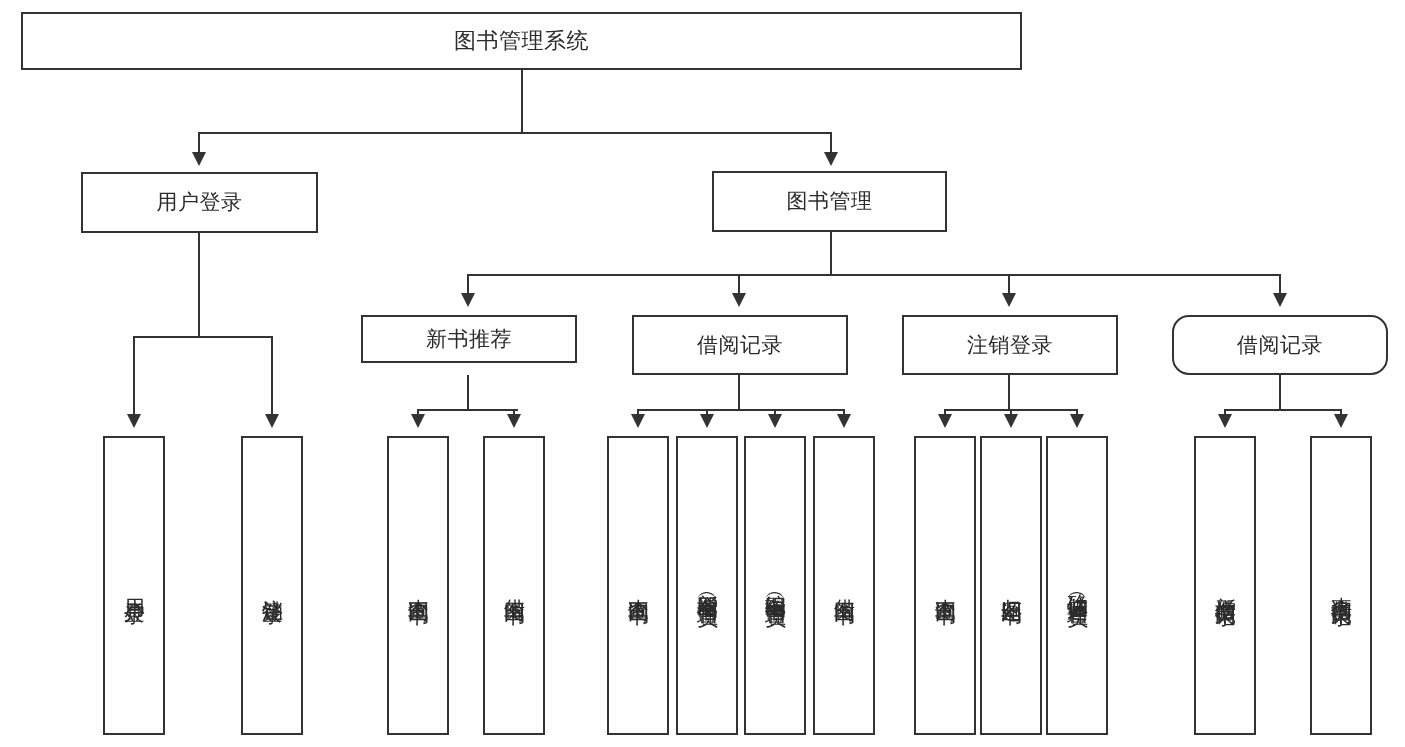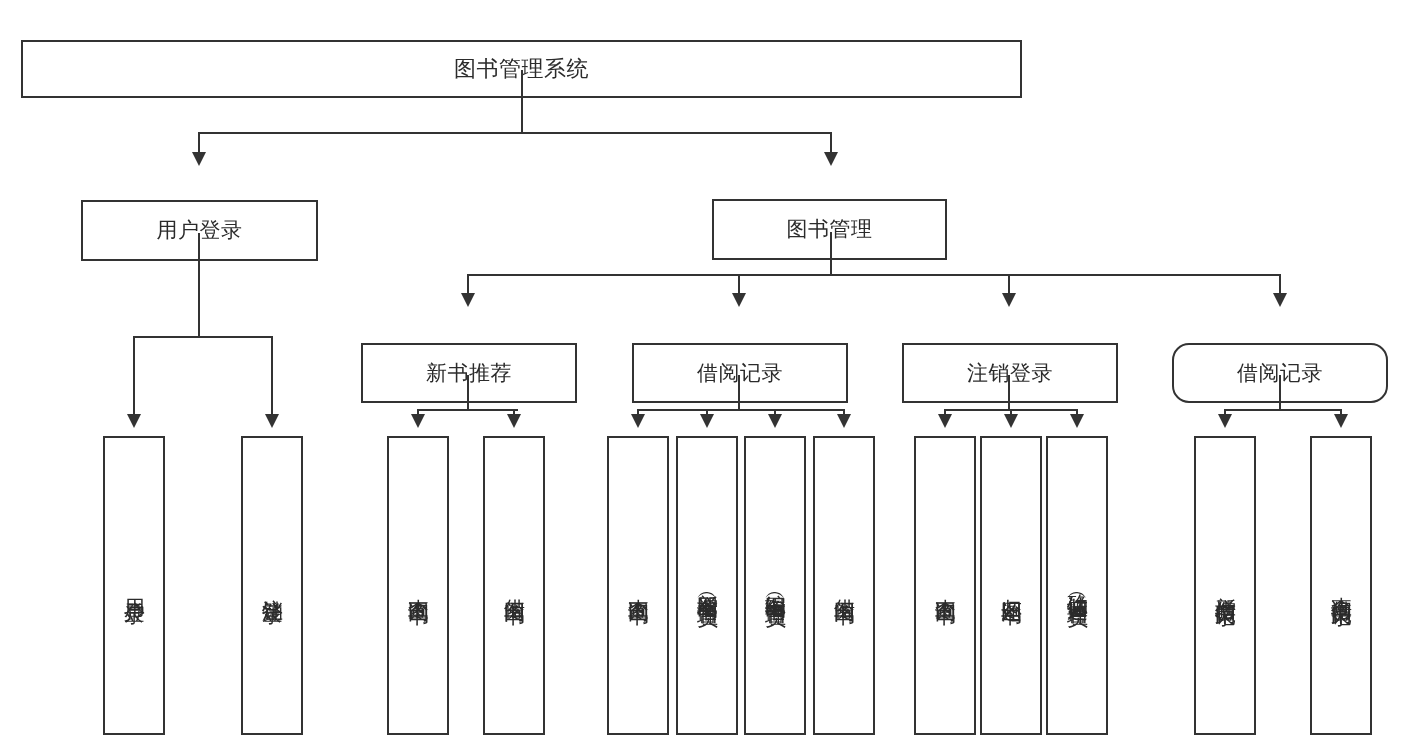--- a/index.html
+++ b/index.html
@@ -25,21 +25,20 @@
     display: flex;
     align-items: center;
     justify-content: center;
     color: #2b2b2b;
     line-height: 1.18;
   }
   .node.horiz {
     font-size: 21px;
     letter-spacing: 0.5px;
     white-space: nowrap;
-    margin-top: 28px;
   }
   .node.vert {
     writing-mode: vertical-rl;
     text-orientation: upright;
     font-size: 21px;
     letter-spacing: 2px;
     padding: 4px 0;
     white-space: nowrap;
   }
   .node.root {
@@ -99,21 +98,21 @@
   <div class="edge h" style="left:467px; top:274px; width:812px;"></div>
   <div class="edge v" style="left:467px; top:274px; height:22px;"></div>
   <div class="arrow" style="left:461px; top:293px;"></div>
   <div class="edge v" style="left:738px; top:274px; height:22px;"></div>
   <div class="arrow" style="left:732px; top:293px;"></div>
   <div class="edge v" style="left:1008px; top:274px; height:22px;"></div>
   <div class="arrow" style="left:1002px; top:293px;"></div>
   <div class="edge v" style="left:1279px; top:274px; height:22px;"></div>
   <div class="arrow" style="left:1273px; top:293px;"></div>
 
-  <div class="node horiz" style="left:361px; top:315px; width:216px; height:60px;">新书推荐</div>
+  <div class="node horiz" style="left:361px; top:315px; width:216px; height:48px;">新书推荐</div>
   <div class="node horiz" style="left:632px; top:315px; width:216px; height:60px;">借阅记录</div>
   <div class="node horiz" style="left:902px; top:315px; width:216px; height:60px;">注销登录</div>
   <div class="node horiz" style="left:1172px; top:315px; width:216px; height:60px;border-radius:17px;">借阅记录</div>
 
   <div class="edge v" style="left:467px; top:375px; height:35px;"></div>
   <div class="edge h" style="left:417px; top:409px; width:101px;"></div>
   <div class="edge v" style="left:417px; top:409px; height:8px;"></div>
   <div class="arrow" style="left:411px; top:414px;"></div>
   <div class="edge v" style="left:513px; top:409px; height:8px;"></div>
   <div class="arrow" style="left:507px; top:414px;"></div>

